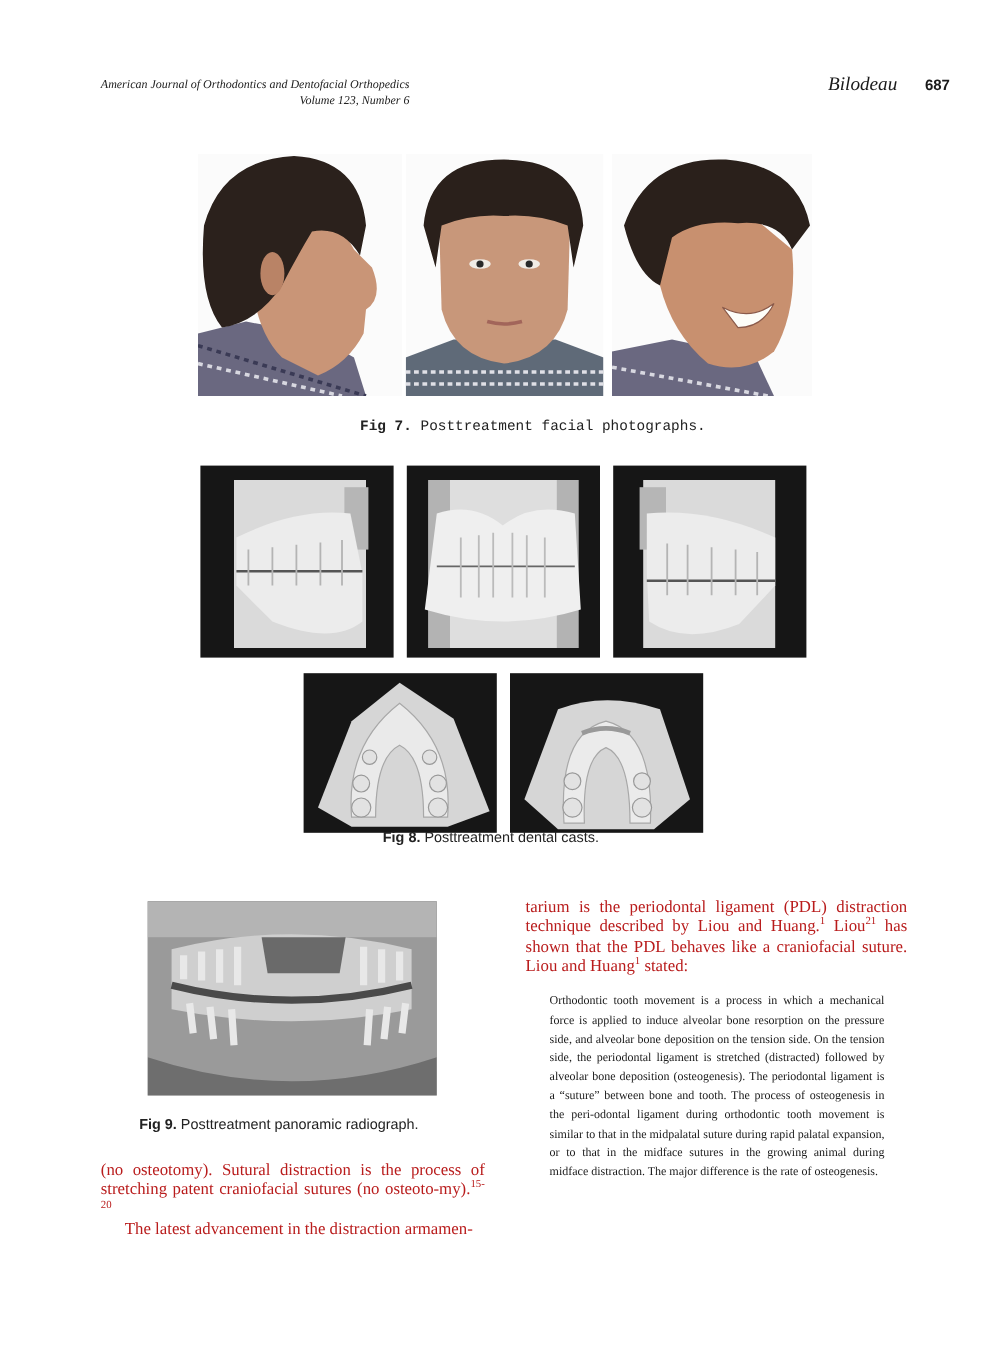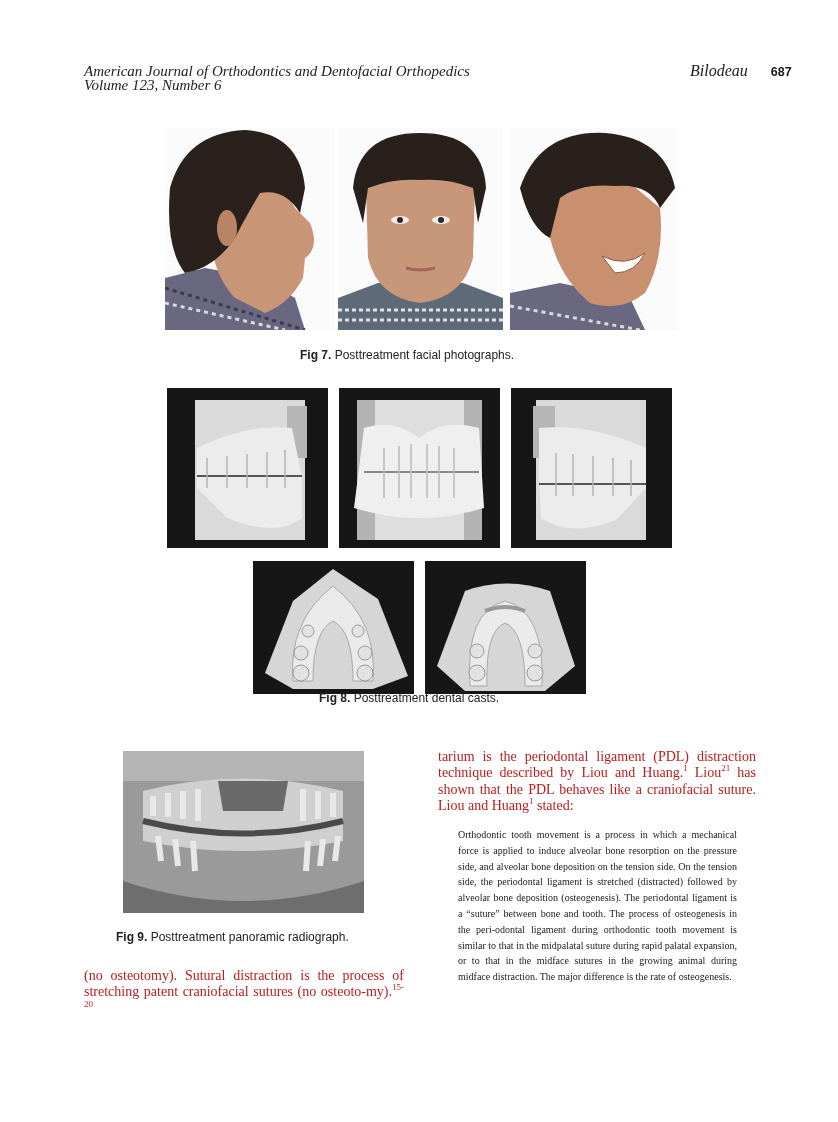--- a/index.html
+++ b/index.html
@@ -1,18 +1,18 @@
 <!DOCTYPE html>
 <html><head>
 <meta charset="utf-8">
 <style>
   html,body{margin:0;padding:0;background:#fff;}
   body{width:838px;height:1122px;position:relative;overflow:hidden;font-family:"Liberation Serif",serif;color:#1a1a1a;}
   .abs{position:absolute;}
-  .hdr-left{left:84px;top:64px;font-style:italic;font-size:15px;line-height:14px;color:#222;}
+  .hdr-left{left:84px;top:64px;font-style:italic;font-size:10px;line-height:14px;color:#222;text-align:right;}
   .hdr-right{left:690px;top:62px;font-size:12px;}
   .hdr-right .author{font-style:italic;font-size:16px;}
   .hdr-right .page{font-family:"Liberation Sans",sans-serif;font-weight:bold;font-size:12.5px;margin-left:23px;}
   .caption{font-family:"Liberation Sans",sans-serif;font-size:12px;color:#222;white-space:nowrap;}
   .caption b{font-weight:bold;}
   .photo{position:absolute;overflow:hidden;background:#fff;}
   .cast{position:absolute;background:#161616;overflow:hidden;}
   .body-text{font-size:14px;line-height:16.4px;text-align:justify;color:#b91c1c;}
   .quote{font-size:10px;line-height:15.8px;text-align:justify;color:#1a1a1a;}
   sup{font-size:9px;line-height:0;vertical-align:super;}
@@ -57,21 +57,21 @@
 <div class="photo" style="left:510px;top:128px;width:167px;height:202px;">
   <svg width="167" height="202" viewBox="0 0 167 202">
     <rect width="167" height="202" fill="#fbfbfb"></rect>
     <path d="M0,165 L50,155 L120,170 L135,202 L0,202 Z" fill="#6a6880"></path>
     <path d="M0,178 L130,202" stroke="#d8d8e0" stroke-width="3" stroke-dasharray="4,4"></path>
     <path d="M40,70 Q70,50 120,55 L150,80 Q155,130 135,165 Q110,185 80,175 Q50,150 40,110 Z" fill="#c8906f"></path>
     <path d="M10,60 Q30,2 95,5 Q155,10 165,60 L150,80 Q140,55 105,58 Q70,55 50,70 L40,110 Q20,100 10,60 Z" fill="#2a201b"></path>
     <path d="M92,128 Q115,140 135,125 Q125,145 105,145 Z" fill="#fdfdf8" stroke="#8a5a4a" stroke-width="1"></path>
   </svg>
 </div>
-<div class="abs caption" style="left:300px;top:348px;">
+<div class="abs caption" style="left:300px;top:348px;font-family:Liberation Mono, monospace;">
   <b>Fig 7.</b>
   <span>Posttreatment facial photographs.</span>
 </div>
 
 <div class="cast" style="left:167px;top:388px;width:161px;height:160px;">
   <svg width="161" height="160" viewBox="0 0 161 160">
     <rect x="28" y="12" width="110" height="140" fill="#dadada"></rect>
     <rect x="120" y="18" width="20" height="52" fill="#b6b6b6"></rect>
     <path d="M30,60 Q80,35 125,40 L135,90 L135,130 Q110,150 60,130 L30,100 Z" fill="#ececec"></path>
     <path d="M30,88 L135,88" stroke="#555" stroke-width="2"></path>
@@ -139,18 +139,19 @@
     <path d="M0,130 Q120,170 241,130 L241,162 L0,162 Z" fill="#6e6e6e"></path>
   </svg>
 </div>
 <div class="abs caption" style="left:116px;top:930px;">
   <b>Fig 9.</b>
   <span>Posttreatment panoramic radiograph.</span>
 </div>
 
 <div class="abs body-text" style="left:84px;top:968px;width:320px;">
   <div><span>(no osteotomy). Sutural distraction is the process of stretching patent craniofacial sutures (no osteoto-my).</span><sup>15-20</sup></div>
+  <div class="indent">The latest advancement in the distraction armamen-</div>
 </div>
 
 <div class="abs body-text" style="left:438px;top:749px;width:318px;">
   <div><span>tarium is the periodontal ligament (PDL) distraction technique described by Liou and Huang.</span><sup>1</sup><span> Liou</span><sup>21</sup><span> has shown that the PDL behaves like a craniofacial suture. Liou and Huang</span><sup>1</sup><span> stated:</span></div>
 </div>
 <div class="abs quote" style="left:458px;top:827px;width:279px;">Orthodontic tooth movement is a process in which a mechanical force is applied to induce alveolar bone resorption on the pressure side, and alveolar bone deposition on the tension side. On the tension side, the periodontal ligament is stretched (distracted) followed by alveolar bone deposition (osteogenesis). The periodontal ligament is a “suture” between bone and tooth. The process of osteogenesis in the peri-odontal ligament during orthodontic tooth movement is similar to that in the midpalatal suture during rapid palatal expansion, or to that in the midface sutures in the growing animal during midface distraction. The major difference is the rate of osteogenesis.</div>
 
 </body></html>

